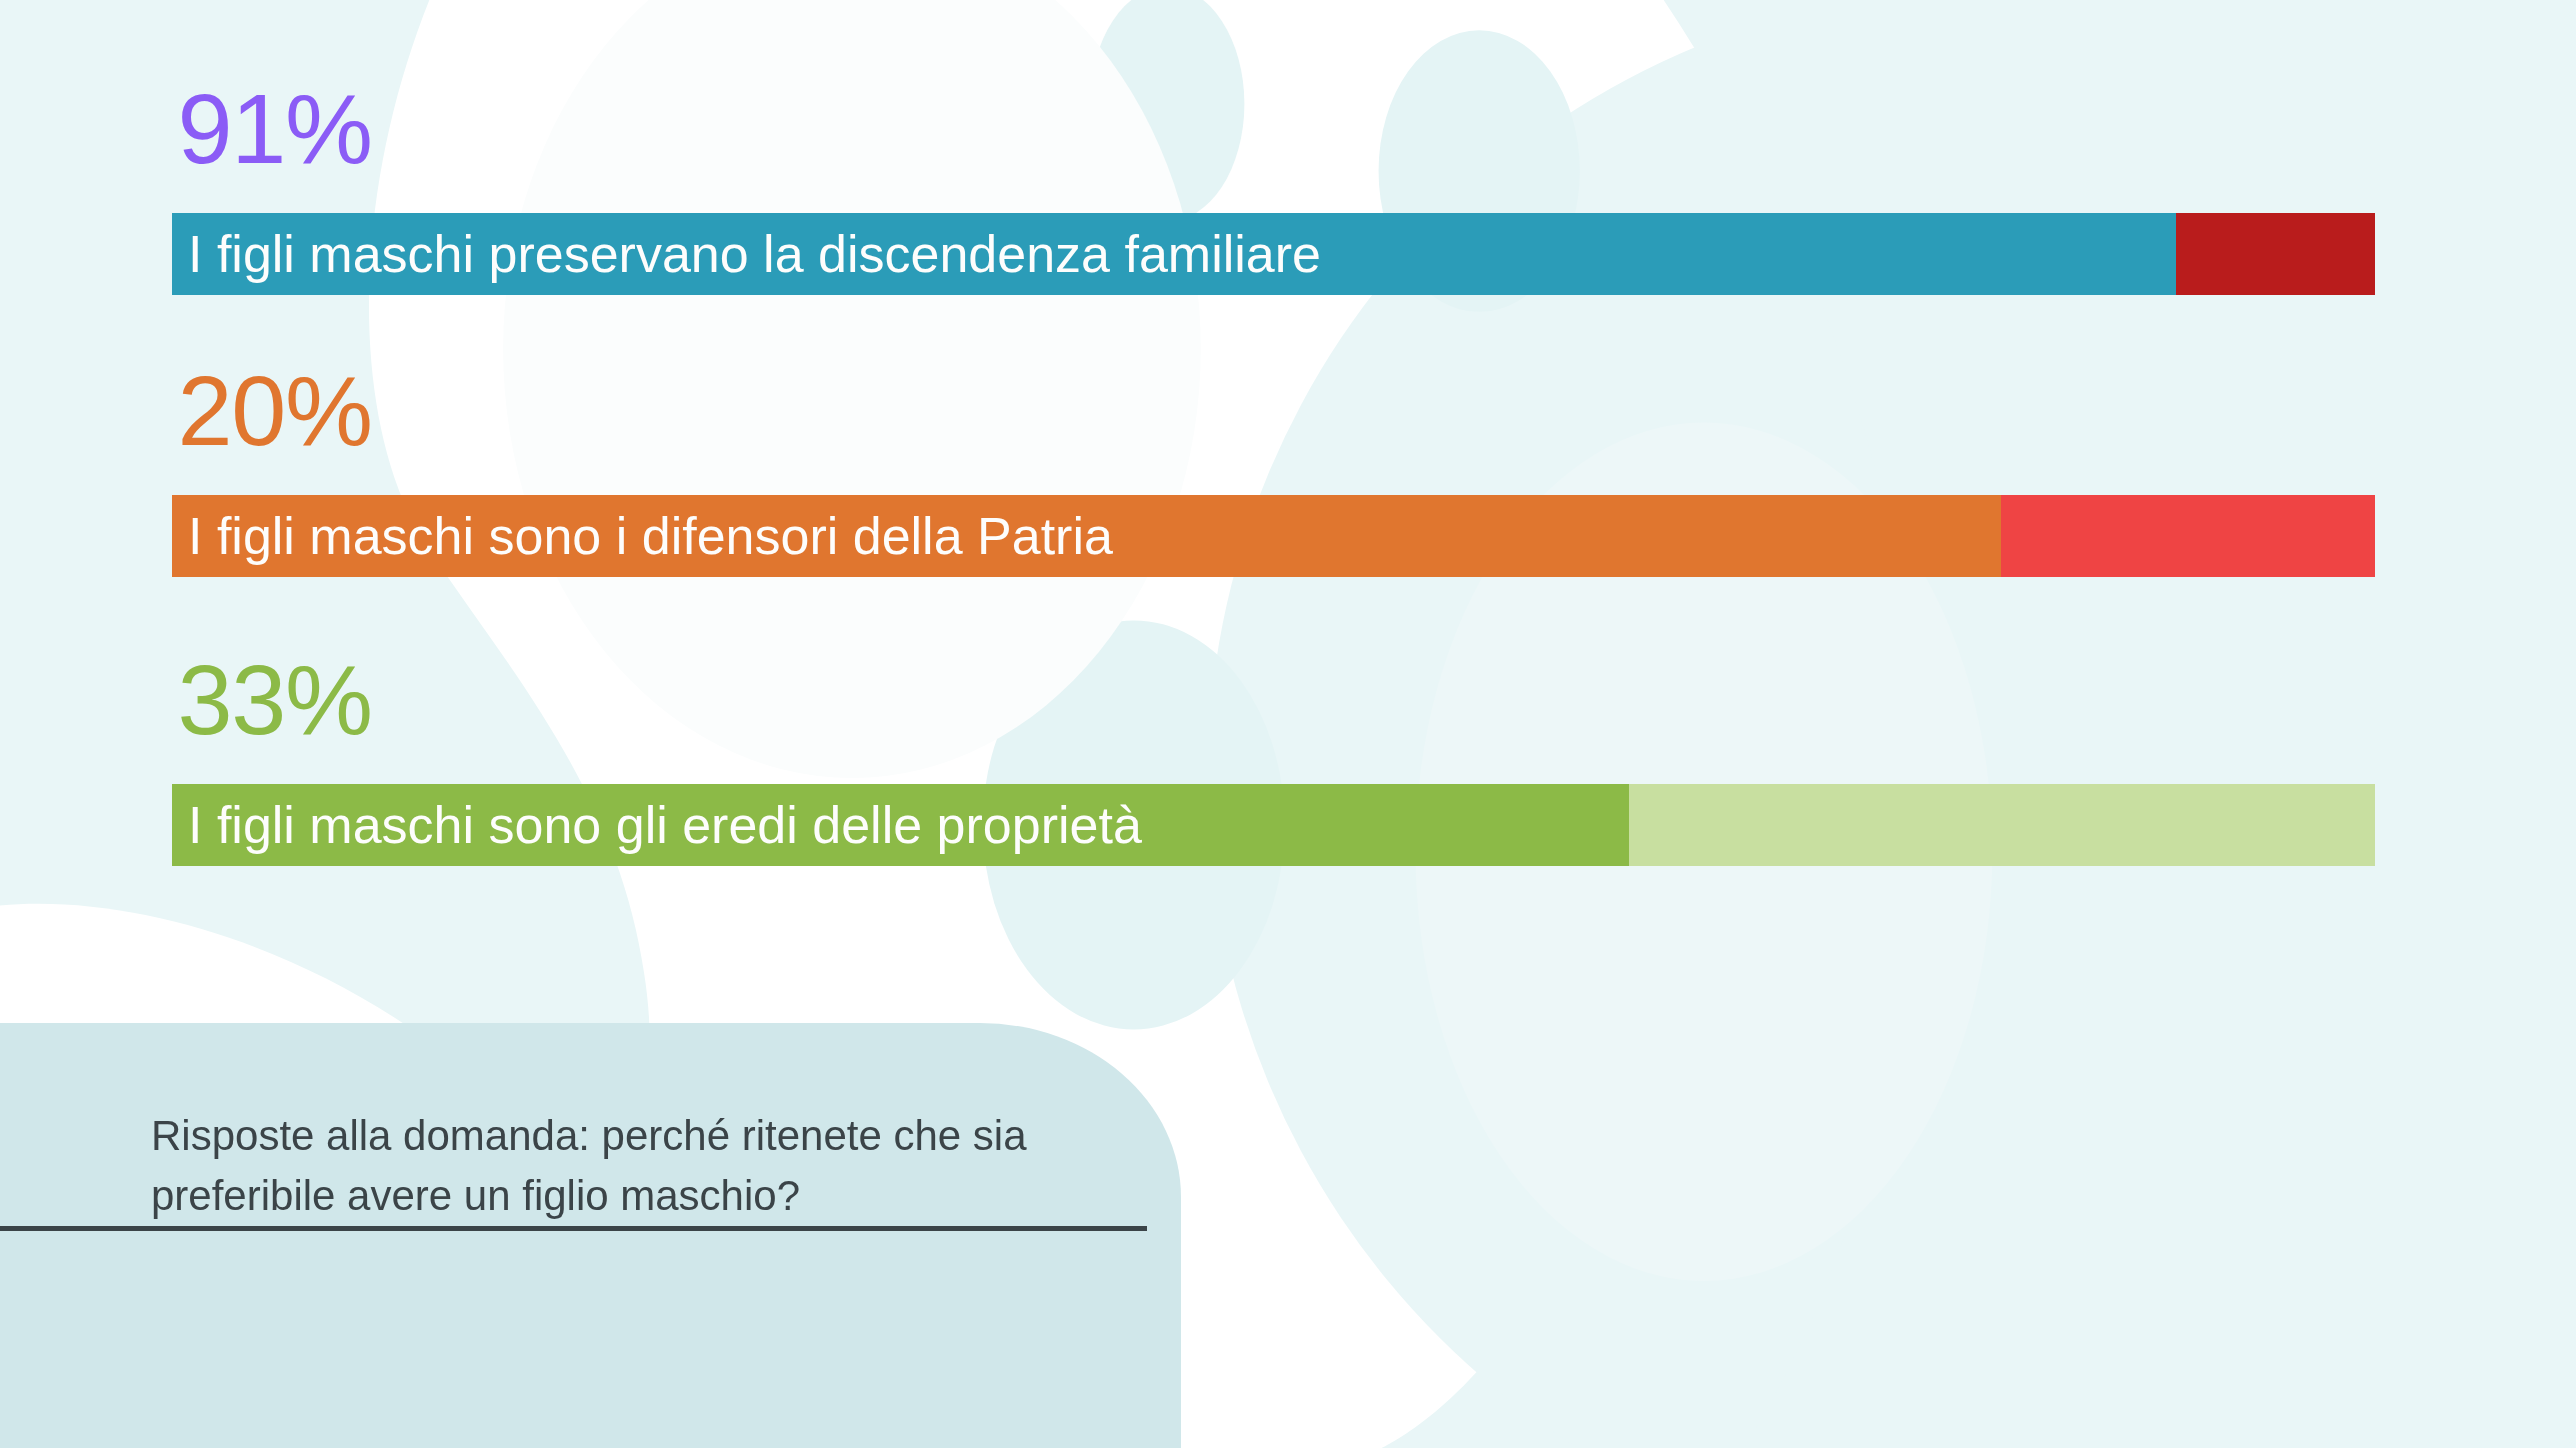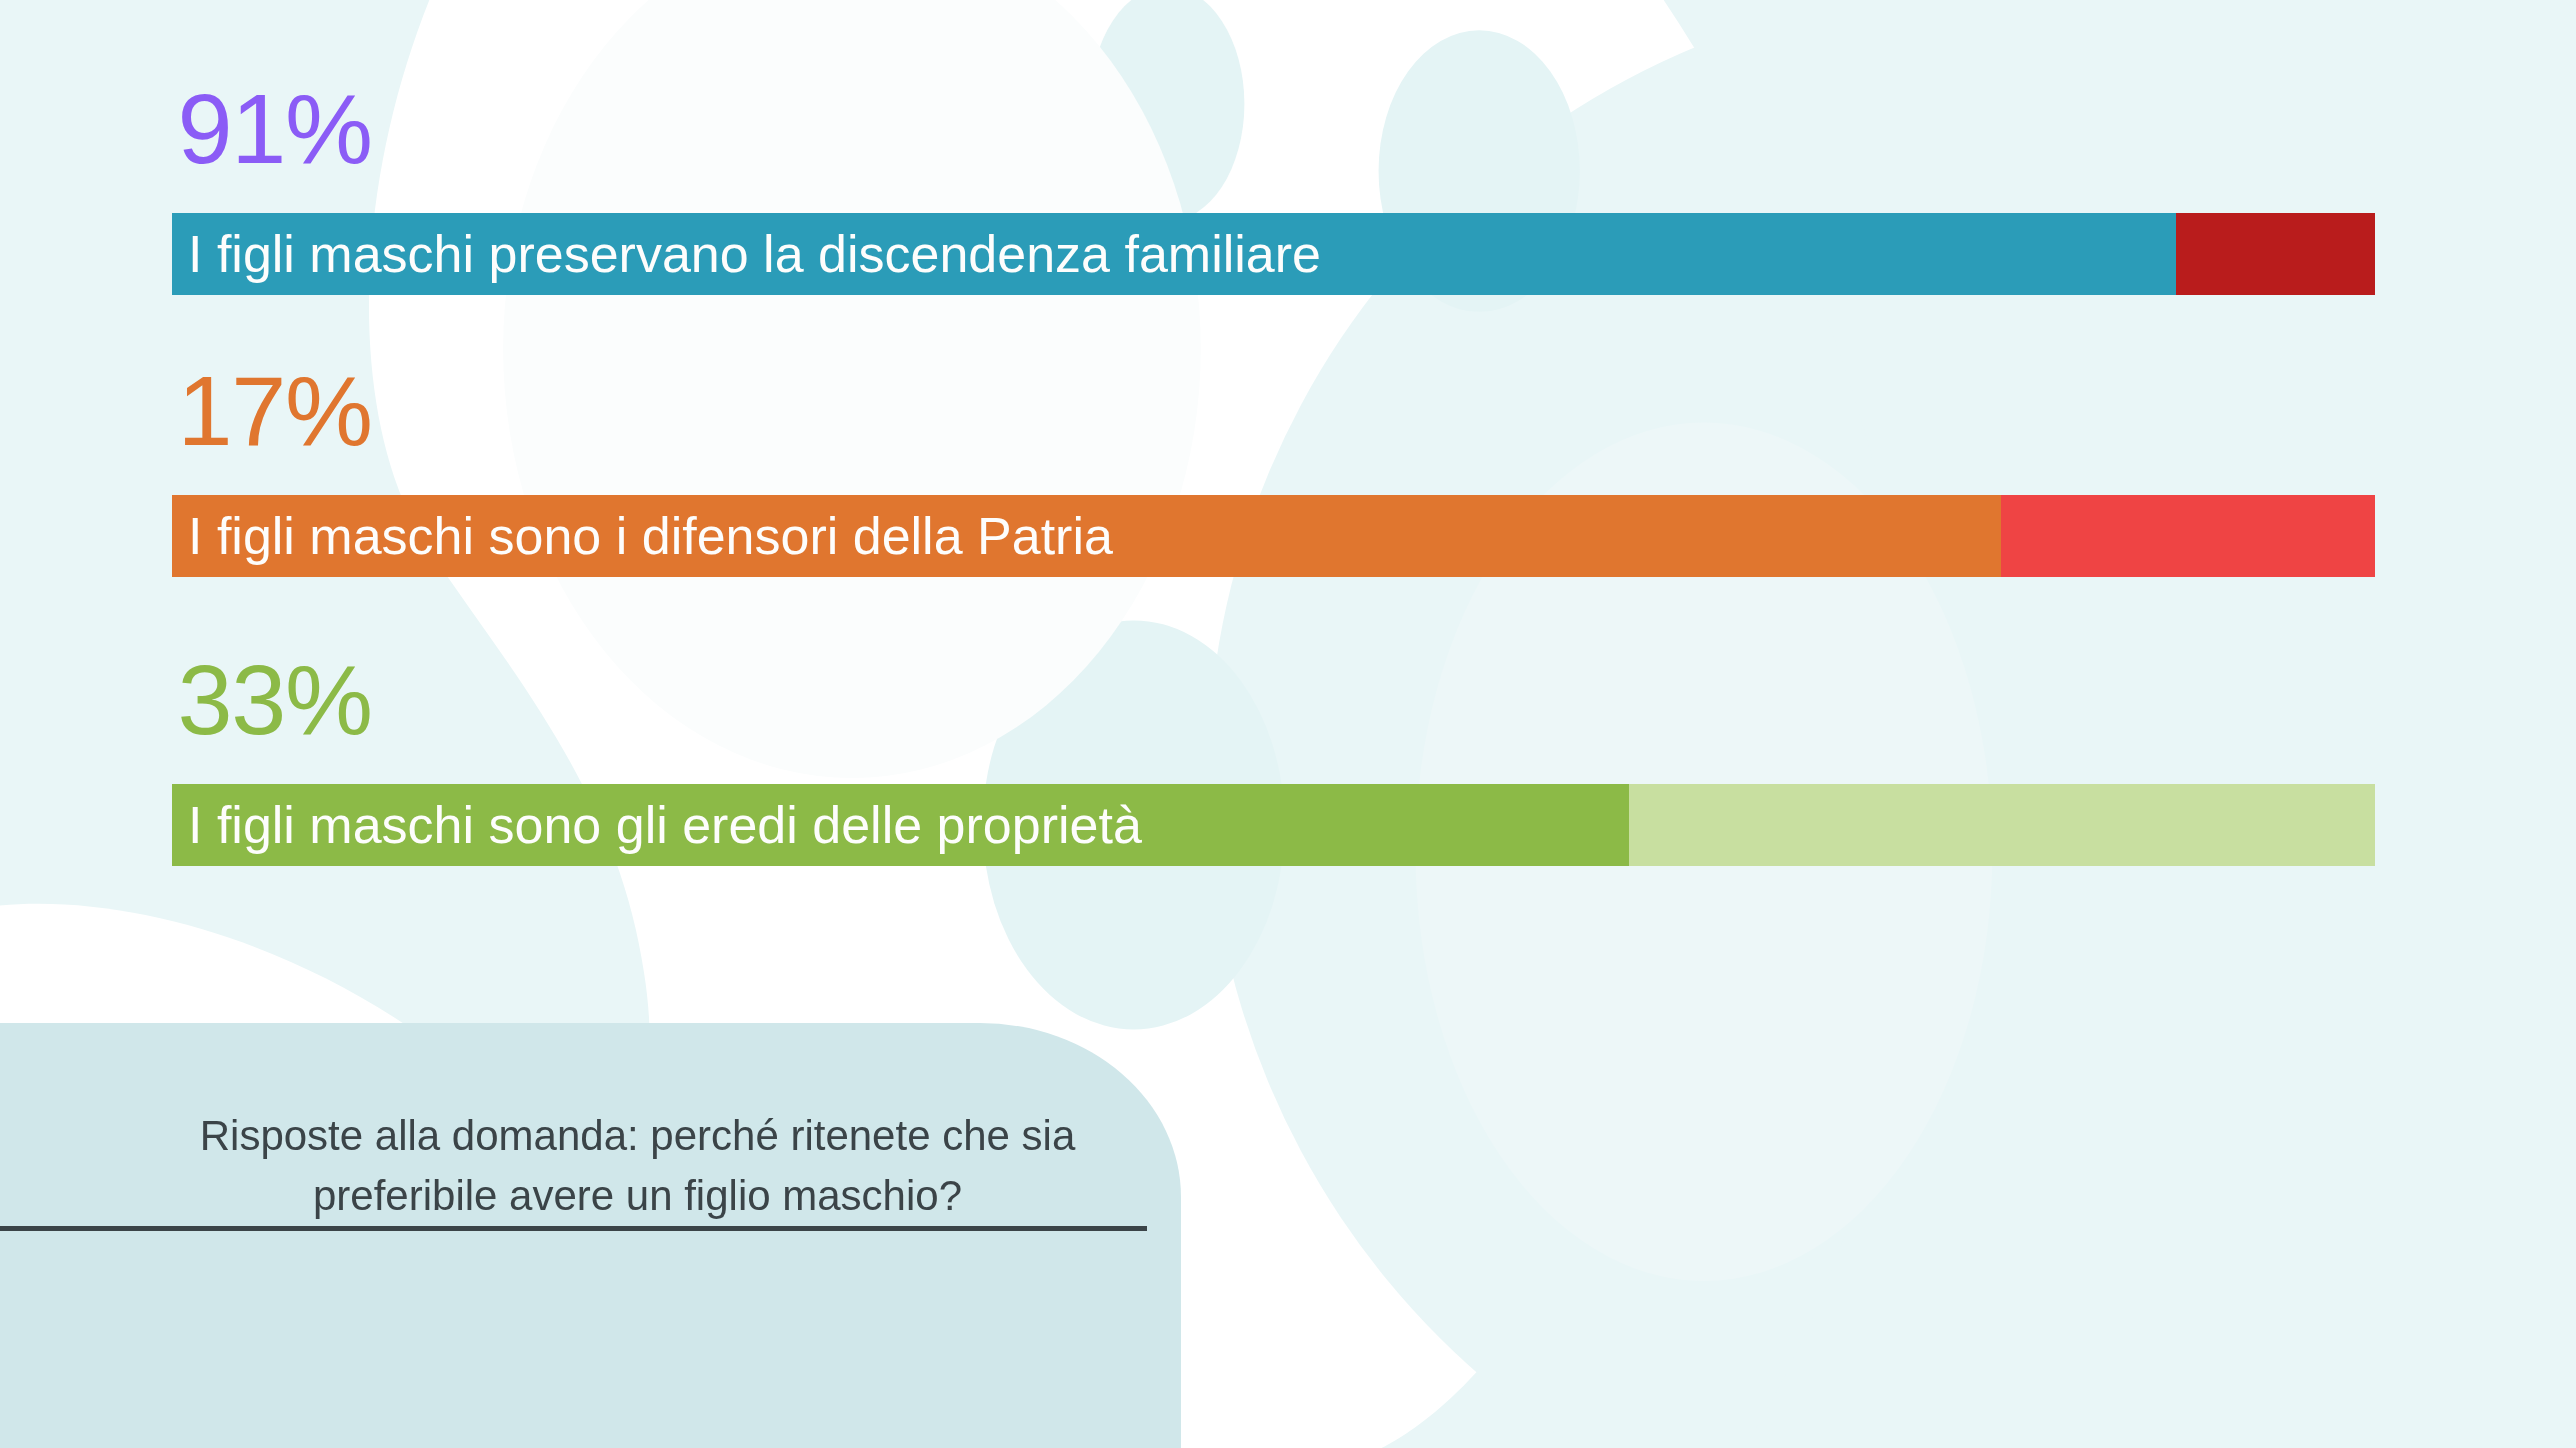--- a/index.html
+++ b/index.html
@@ -124,21 +124,21 @@
   .footer-source {
     position: absolute;
     left: 156px;
     top: 245px;
     width: 1006px;
     color: #3b4448;
     font-size: 42px;
     line-height: 1.42;
   }
   .footer-source .src-line { display: block; }
-  .footer-question .q-line { display: block; text-align: center; }
+  .footer-question .q-line { display: block; }
 </style>
 </head>
 <body>
 
 <div id="slide">
 
   <div class="bg-layer">
     <svg class="bg-svg" viewBox="0 0 3840 2159" preserveAspectRatio="none">
 
       <rect x="0" y="0" width="3840" height="2159" fill="#e9f6f7"></rect>
@@ -172,21 +172,21 @@
 
     <div class="bar-group g1">
       <div class="pct">91%</div>
       <div class="track">
         <div class="fill" style="width:2004px"></div>
         <div class="bar-label">I figli maschi preservano la discendenza familiare</div>
       </div>
     </div>
 
     <div class="bar-group g2">
-      <div class="pct">17%</div>
+      <div class="pct">20%</div>
       <div class="track">
         <div class="fill" style="width:1829px"></div>
         <div class="bar-label">I figli maschi sono i difensori della Patria</div>
       </div>
     </div>
 
     <div class="bar-group g3">
       <div class="pct">33%</div>
       <div class="track">
         <div class="fill" style="width:1457px"></div>

